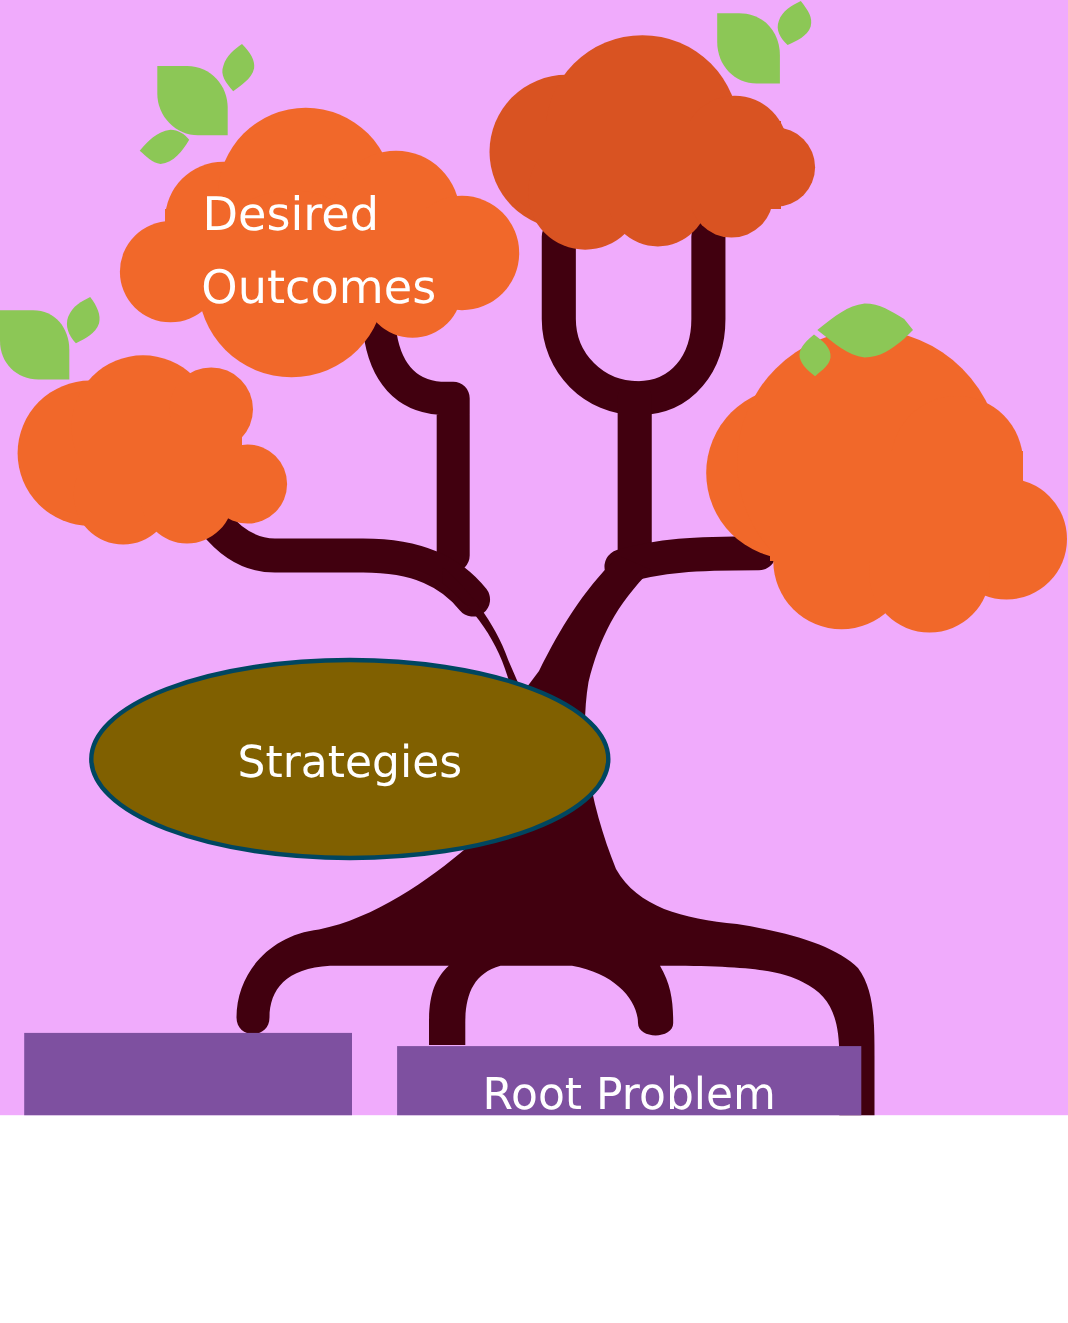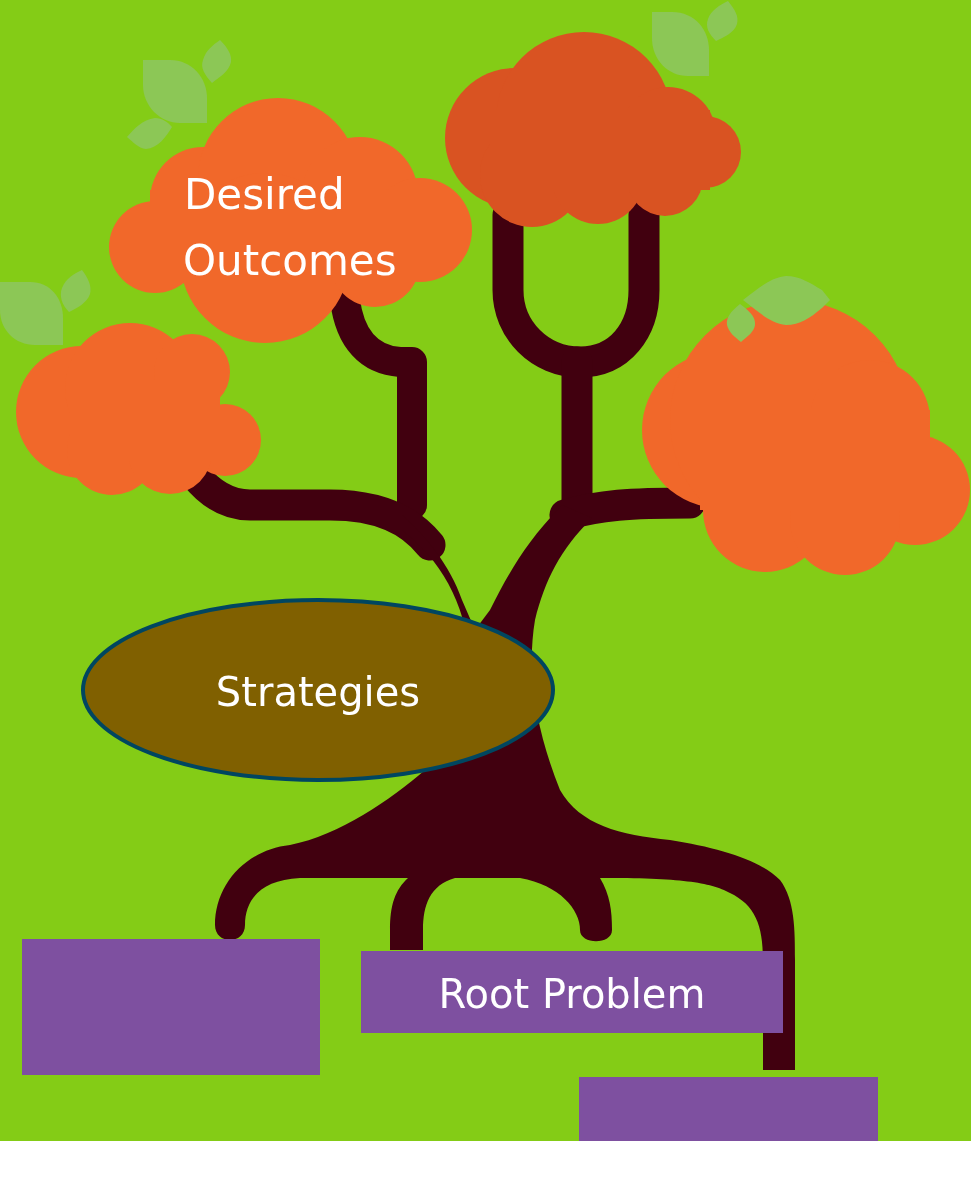--- a/index.html
+++ b/index.html
@@ -1,16 +1,16 @@
 <!DOCTYPE html>
 <html><head>
   <meta charset="utf-8">
   <style>
     html, body { margin: 0; padding: 0; background: #ffffff; }
-    #stage { position: relative; width: 971px; height: 1141px; overflow: hidden; background: #84cc16; }
+    #stage { position: relative; width: 971px; height: 1014px; overflow: hidden; background: #f0abfc; }
     svg { position: absolute; left: 0; top: 0; }
     .lbl { font-family: "DejaVu Sans", sans-serif; fill: #ffffff; }
   </style>
 </head>
 <body>
 
 <div id="stage">
 <svg width="971" height="1203" viewBox="0 0 971 1203">
 
   <g fill="none" stroke="#41000F" stroke-linecap="round" stroke-linejoin="round">

